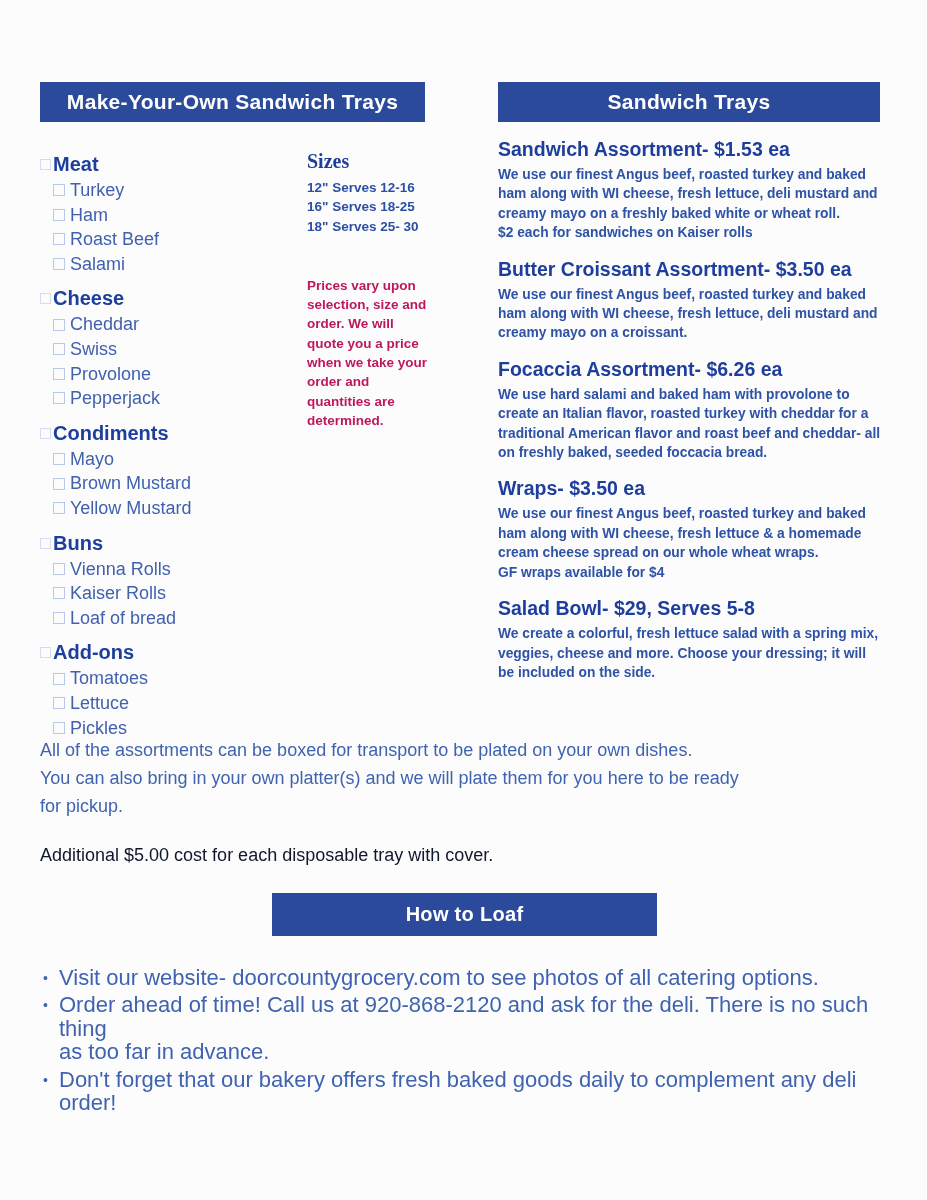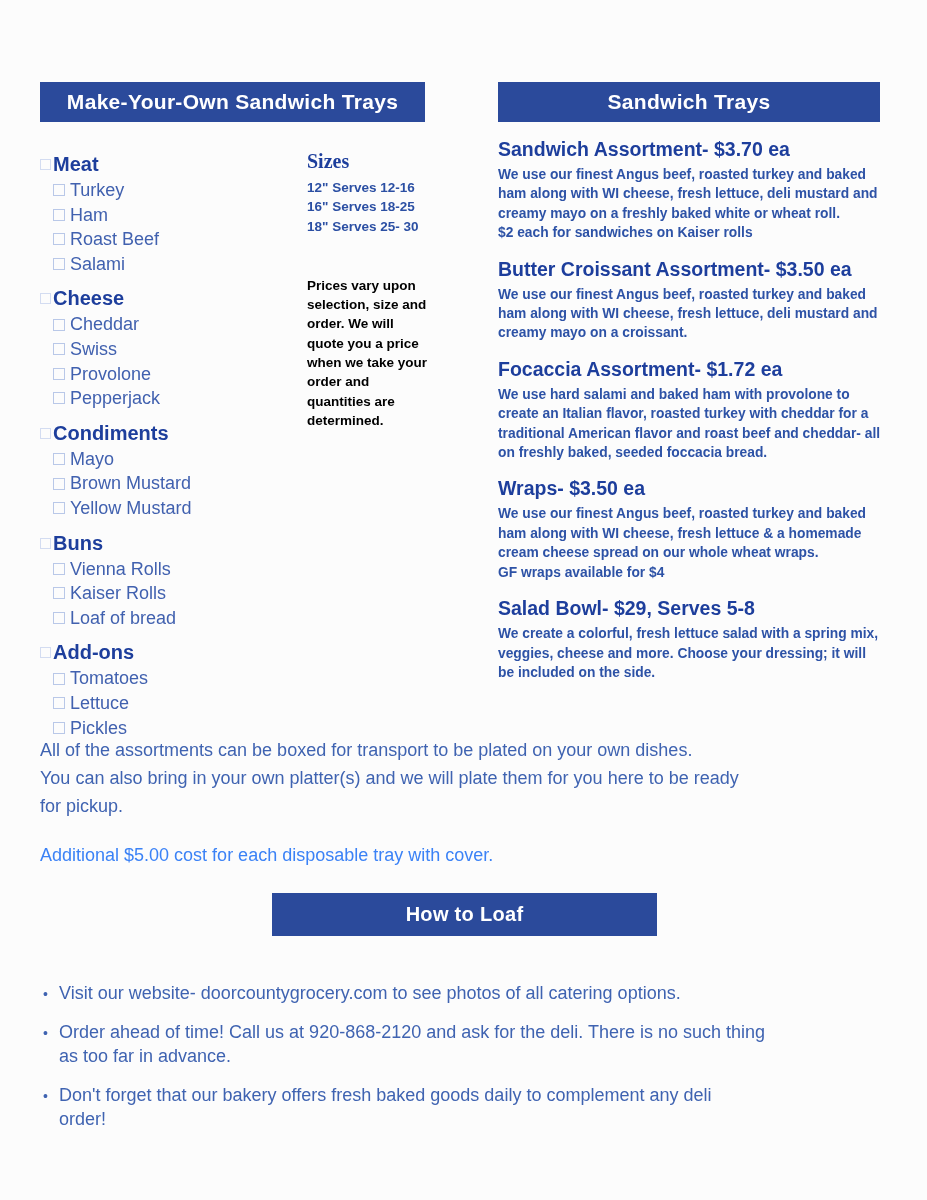--- a/index.html
+++ b/index.html
@@ -20,35 +20,35 @@
   .group-head .cbx{width:9px;height:9px;border:1px solid #d3dcf1;margin-right:2px;flex:none;}
   .item{display:flex;align-items:center;font-size:18px;color:#4161af;
         line-height:24.6px;padding-left:13px;}
   .item .cbx{width:10px;height:10px;border:1px solid #b9c8e8;margin-right:5px;flex:none;}
 
   
   .sizes{position:absolute;left:307px;top:150px;width:140px;}
   .sizes-title{font-size:20px;font-weight:bold;color:#1d3e9c;margin-bottom:5px;font-family:Liberation Serif, serif;}
   .size-line{font-size:13.5px;font-weight:bold;color:#2b4fa3;line-height:19.3px;}
   .sizes-note{margin-top:40px;width:122px;font-size:13.5px;font-weight:bold;
-              color:#000000;line-height:19.3px;}
+              color:#be185d;line-height:19.3px;}
 
   
   .menu{position:absolute;left:498px;top:138px;width:384px;}
   .menu-item{margin-bottom:15px;}
   .menu-title{font-size:19.5px;font-weight:bold;color:#1d3e9c;line-height:23px;margin-bottom:4px;}
   .menu-desc,.menu-note{font-size:13.8px;font-weight:bold;color:#2d52a6;line-height:19.4px;}
 
   
   .para1{position:absolute;left:40px;top:736px;width:860px;font-size:18px;
          color:#3f63b1;line-height:28px;}
-  .para2{position:absolute;left:40px;top:845px;width:860px;font-size:18px;color:#3b82f6;}
+  .para2{position:absolute;left:40px;top:845px;width:860px;font-size:18px;color:#0f172a;}
   .bullets{position:absolute;left:40px;top:966px;width:865px;margin:0;padding:0;list-style:none;}
-  .bullets li{position:relative;font-size:18px;color:#3f63b1;line-height:23.4px;
-              padding-left:19px;margin-bottom:4px;margin-top:16px;}
+  .bullets li{position:relative;font-size:22px;color:#3f63b1;line-height:23.4px;
+              padding-left:19px;margin-bottom:4px;}
   .bullets li::before{content:"\2022";position:absolute;left:3px;top:1px;
                       font-size:14px;color:#3f63b1;}
 </style>
 </head>
 <body>
 
 <div class="page">
 
   <div class="banner banner-left">
     <span>Make-Your-Own Sandwich Trays</span>
@@ -169,32 +169,32 @@
     <div class="sizes-note">Prices vary upon selection, size and order. We will quote you a price when we take your order and quantities are determined.</div>
   </div>
 
   <div class="banner banner-right">
     <span>Sandwich Trays</span>
   </div>
 
   <div class="menu">
 
     <div class="menu-item">
-      <div class="menu-title">Sandwich Assortment- $3.70 ea</div>
+      <div class="menu-title">Sandwich Assortment- $1.53 ea</div>
       <div class="menu-desc">We use our finest Angus beef, roasted turkey and baked ham along with WI cheese, fresh lettuce, deli mustard and creamy mayo on a freshly baked white or wheat roll.</div>
       <div class="menu-note">$2 each for sandwiches on Kaiser rolls</div>
     </div>
 
     <div class="menu-item">
       <div class="menu-title">Butter Croissant Assortment- $3.50 ea</div>
       <div class="menu-desc">We use our finest Angus beef, roasted turkey and baked ham along with WI cheese, fresh lettuce, deli mustard and creamy mayo on a croissant.</div>
     </div>
 
     <div class="menu-item">
-      <div class="menu-title">Focaccia Assortment- $1.72 ea</div>
+      <div class="menu-title">Focaccia Assortment- $6.26 ea</div>
       <div class="menu-desc">We use hard salami and baked ham with provolone to create an Italian flavor, roasted turkey with cheddar for a traditional American flavor and roast beef and cheddar- all on freshly baked, seeded foccacia bread.</div>
     </div>
 
     <div class="menu-item">
       <div class="menu-title">Wraps- $3.50 ea</div>
       <div class="menu-desc">We use our finest Angus beef, roasted turkey and baked ham along with WI cheese, fresh lettuce &amp; a homemade cream cheese spread on our whole wheat wraps.</div>
       <div class="menu-note">GF wraps available for $4</div>
     </div>
 
     <div class="menu-item">

